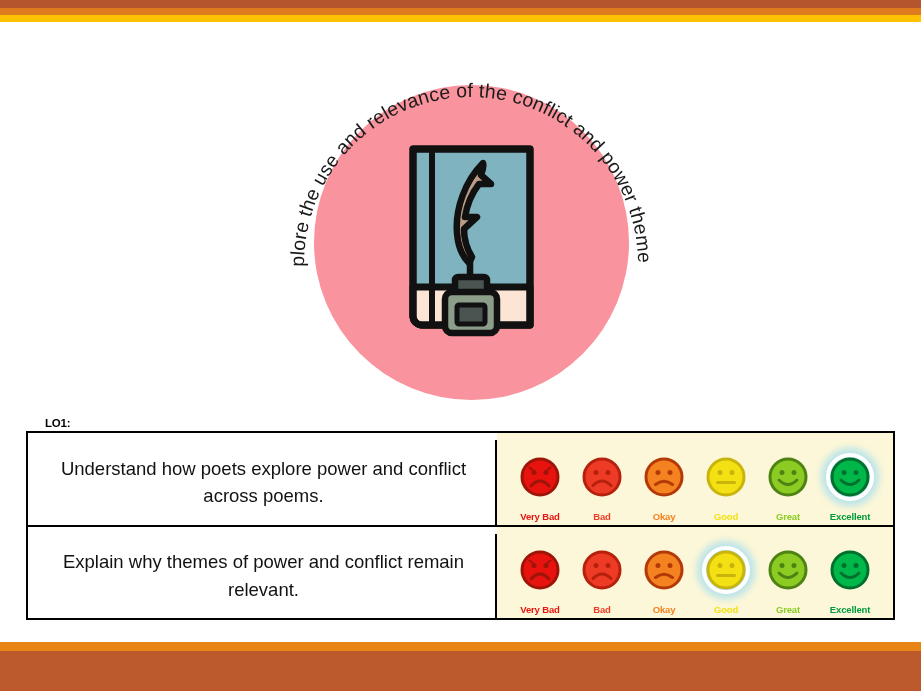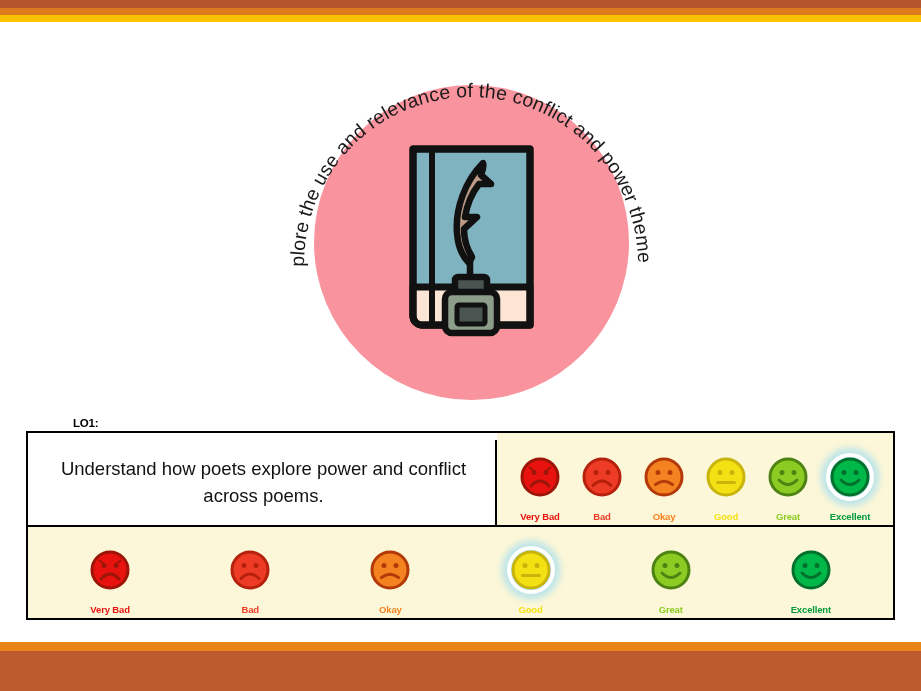--- a/index.html
+++ b/index.html
@@ -74,21 +74,21 @@
 
   
   .lo-label {
     position: absolute;
     font-family: "Liberation Sans", sans-serif;
     font-size: 11.5px;
     font-weight: bold;
     color: #000;
     letter-spacing: -0.2px;
   }
-  #lo1-label { left: 45px; top: 417px; padding-left: 28px; }
+  #lo1-label { left: 17px; top: 417px; padding-left: 28px; }
   #lo2-label { left: 29px; top: 507px; }
 
   
   .lo-table {
     position: absolute;
     left: 26px;
     top: 431px;
     width: 869px;
     height: 189px;
     border: 2px solid #000;
@@ -308,20 +308,23 @@
               <path d="M 12 24 Q 21 33 30 24" stroke="#00702C" stroke-width="3" stroke-linecap="round" fill="none"></path>
             </svg>
             <div class="face-ring"></div>
           </div>
           <div class="face-label" style="color: rgb(0, 154, 61);">Excellent</div>
         </div>
       </div>
   </div>
 
   <div class="lo-row">
+    <div class="lo-text-cell">
+      <div class="lo-text">Explain why themes of power and conflict remain relevant.</div>
+    </div>
     <div class="rating-cell" id="rating-row-2">
         <div class="face-item">
           <div class="face-wrap">
             <svg class="face-svg" viewBox="0 0 42 42">
               <circle cx="21" cy="21" r="18" fill="#E8120F" stroke="#9C1508" stroke-width="3"></circle>
               <circle cx="15" cy="16.5" r="2.5" fill="#9C1508"></circle>
               <circle cx="27" cy="16.5" r="2.5" fill="#9C1508"></circle>
               <path d="M 10.5 11.5 L 13.5 13.8" stroke="#9C1508" stroke-width="2" stroke-linecap="round" fill="none"></path>
               <path d="M 31.5 11.5 L 28.5 13.8" stroke="#9C1508" stroke-width="2" stroke-linecap="round" fill="none"></path>
               <path d="M 12 30 Q 21 20 30 30" stroke="#9C1508" stroke-width="3" stroke-linecap="round" fill="none"></path>

